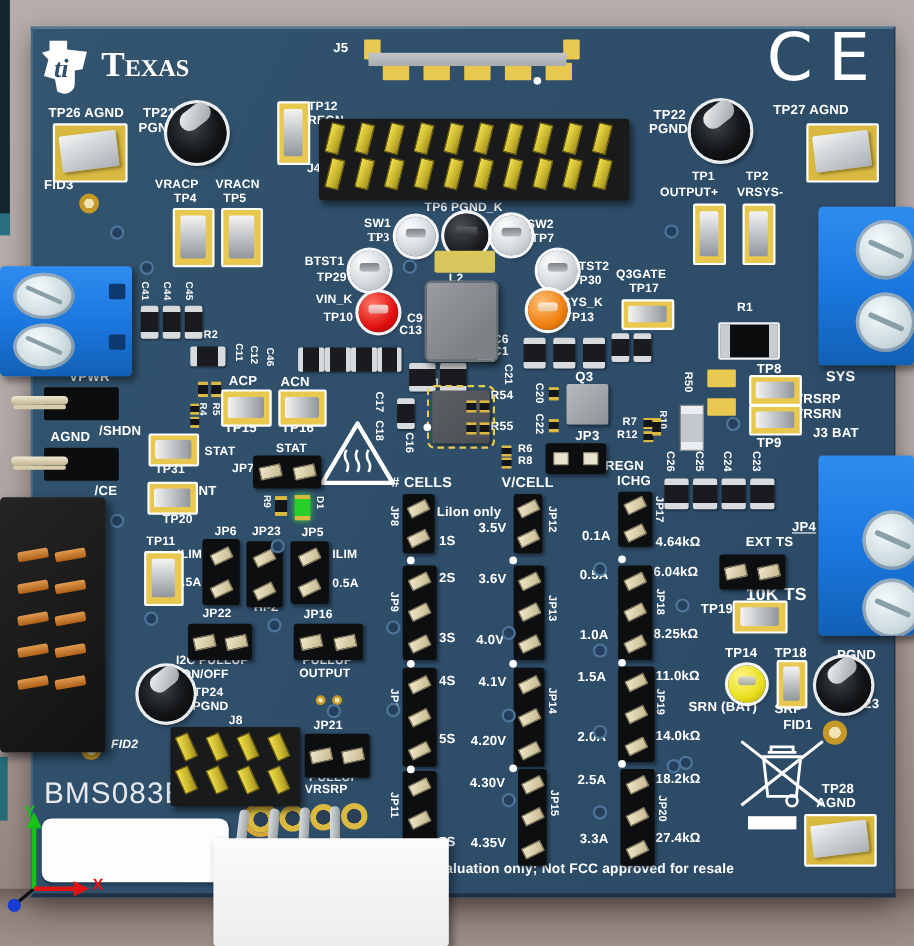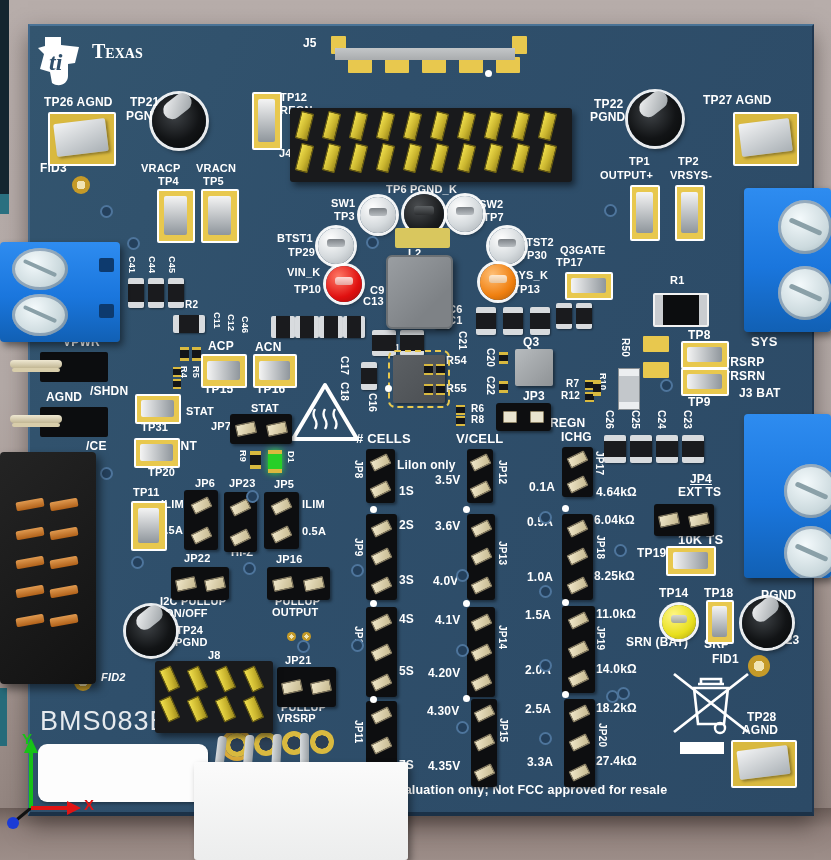--- a/index.html
+++ b/index.html
@@ -127,23 +127,24 @@
   <div class="edge-teal"></div>
   <div class="edge-teal2"></div>
 
   <div class="board"></div>
 
   <div class="silk" style="left:35px;top:36px;width:230px;height:56px;">
     <svg width="50" height="54" viewBox="0 0 50 54" style="position:absolute;left:0;top:0;">
       <path d="M10 1 L26 1 L26 9 L44 11 L40 27 L33 28 L33 40 C33 48 24 52 17 47 L15 36 L5 33 L9 18 L3 12 L10 10 Z" fill="#ffffff"></path>
       <text x="14" y="34" font-family="Liberation Serif,serif" font-style="italic" font-weight="bold" font-size="24" fill="#2f4f6b">ti</text>
     </svg>
-    <span class="ti-word" style="position:absolute;left:57px;top:4px;font-size:20px;">Texas</span>
+    <span class="ti-word" style="position:absolute;left:57px;top:4px;font-size:32px;">Texas</span>
   </div>
 
+  <div class="silk ce" style="left:697px;top:18px;">CE</div>
 
   <svg class="silk" style="left:289px;top:381px;" width="72" height="62" viewBox="0 0 72 62">
     <path d="M36 4 L68 58 L4 58 Z" fill="none" stroke="#ffffff" stroke-width="4" stroke-linejoin="round"></path>
     <path d="M26 48 q3 -5 0 -10 q-3 -5 0 -10 M36 48 q3 -5 0 -10 q-3 -5 0 -10 M46 48 q3 -5 0 -10 q-3 -5 0 -10" fill="none" stroke="#ffffff" stroke-width="2.4"></path>
   </svg>
 
   <svg class="silk" style="left:668px;top:672px;" width="86" height="64" viewBox="0 0 86 64">
     <path d="M30 12 h26 M33 12 v-5 h20 v5 M26 16 h34 l-4 36 h-26 Z" fill="none" stroke="#ffffff" stroke-width="2.6"></path>
     <circle cx="52" cy="56" r="5" fill="none" stroke="#ffffff" stroke-width="2.4"></circle>
     <path d="M6 2 L80 60 M80 2 L6 60" stroke="#ffffff" stroke-width="2.8"></path>
@@ -257,34 +258,34 @@
     <div class="lbl" style="left: 280px; top: 105px;">REGN</div>
     <div class="lbl" style="left: 279px; top: 148px;">J4</div>
     <div class="lbl" style="left: 594px; top: 98px; font-size: 12px;">TP22</div>
     <div class="lbl" style="left: 590px; top: 111px; font-size: 12px;">PGND</div>
     <div class="lbl" style="left: 703px; top: 94px; font-size: 12px;">TP27 AGND</div>
     <div class="lbl" style="left: 629px; top: 156px;">TP1</div>
     <div class="lbl" style="left: 678px; top: 156px;">TP2</div>
     <div class="lbl" style="left: 600px; top: 170px;">OUTPUT+</div>
     <div class="lbl" style="left: 670px; top: 170px;">VRSYS-</div>
     <div class="lbl" style="left: 331px; top: 198px;">SW1</div>
-    <div class="lbl" style="left: 334px; top: 211px;">TP3</div>
+    <div class="lbl" style="left: 334px; top: 211px; font-family: Liberation Serif, serif;">TP3</div>
     <div class="lbl" style="left: 386px; top: 184px;">TP6 PGND_K</div>
     <div class="lbl" style="left: 479px; top: 199px;">SW2</div>
     <div class="lbl" style="left: 483px; top: 212px;">TP7</div>
     <div class="lbl" style="left: 277px; top: 233px;">BTST1</div>
     <div class="lbl" style="left: 288px; top: 247px;">TP29</div>
     <div class="lbl" style="left: 518px; top: 237px;">BTST2</div>
     <div class="lbl" style="left: 520px; top: 250px;">TP30</div>
     <div class="lbl" style="left: 287px; top: 267px;">VIN_K</div>
     <div class="lbl" style="left: 294px; top: 284px;">TP10</div>
     <div class="lbl" style="left: 511px; top: 270px;">SYS_K</div>
     <div class="lbl" style="left: 513px; top: 284px;">TP13</div>
     <div class="lbl" style="left: 560px; top: 245px;">Q3GATE</div>
-    <div class="lbl" style="left: 556px; top: 257px;">TP17</div>
+    <div class="lbl" style="left: 572px; top: 257px;">TP17</div>
     <div class="lbl" style="left: 408px; top: 248px;">L2</div>
     <div class="lbl" style="left: 670px; top: 275px;">R1</div>
     <div class="lbl" style="left: 63px; top: 336px; font-size: 12px;">VPWR</div>
     <div class="lbl" style="left: 46px; top: 391px; font-size: 12px;">AGND</div>
     <div class="lbl" style="left: 90px; top: 385px; font-size: 12px;">/SHDN</div>
     <div class="lbl" style="left: 86px; top: 440px; font-size: 12px;">/CE</div>
     <div class="lbl" style="left: 141px; top: 422px;">TP31</div>
     <div class="lbl" style="left: 177px; top: 440px; font-size: 12px;">INT</div>
     <div class="lbl" style="left: 148px; top: 467px;">TP20</div>
     <div class="lbl" style="left: 133px; top: 487px;">TP11</div>
@@ -403,23 +404,23 @@
     <div class="lbl vert" style="left: 594px; top: 626px; font-size: 10px;">JP19</div>
     <div class="lbl" style="left: 525px; top: 609px; font-size: 12px;">1.5A</div>
     <div class="lbl" style="left: 596px; top: 608px; font-size: 12px;">11.0kΩ</div>
     <div class="lbl" style="left: 525px; top: 664px; font-size: 12px;">2.0A</div>
     <div class="lbl" style="left: 596px; top: 663px; font-size: 12px;">14.0kΩ</div>
     <div class="lbl vert" style="left: 596px; top: 723px; font-size: 10px;">JP20</div>
     <div class="lbl" style="left: 525px; top: 703px; font-size: 12px;">2.5A</div>
     <div class="lbl" style="left: 596px; top: 702px; font-size: 12px;">18.2kΩ</div>
     <div class="lbl" style="left: 527px; top: 756px; font-size: 12px;">3.3A</div>
     <div class="lbl" style="left: 596px; top: 755px; font-size: 12px;">27.4kΩ</div>
-    <div class="lbl" style="left: 690px; top: 473px; font-size: 12px; text-decoration: underline;">JP4</div>
+    <div class="lbl" style="left: 720px; top: 473px; font-size: 12px; text-decoration: underline;">JP4</div>
     <div class="lbl" style="left: 678px; top: 486px; font-size: 12px;">EXT TS</div>
-    <div class="lbl" style="left: 678px; top: 533px; font-size: 13px;">10K TS</div>
+    <div class="lbl" style="left: 678px; top: 533px; font-size: 16px;">10K TS</div>
     <div class="lbl" style="left: 637px; top: 547px; font-size: 12px;">TP19</div>
     <div class="lbl" style="left: 659px; top: 587px; font-size: 12px;">TP14</div>
     <div class="lbl" style="left: 704px; top: 587px; font-size: 12px;">TP18</div>
     <div class="lbl" style="left: 626px; top: 636px; font-size: 12px;">SRN (BAT)</div>
     <div class="lbl" style="left: 704px; top: 638px; font-size: 12px;">SRP</div>
     <div class="lbl" style="left: 712px; top: 653px; font-size: 12px;">FID1</div>
     <div class="lbl" style="left: 761px; top: 589px; font-size: 12px;">PGND</div>
     <div class="lbl" style="left: 770px; top: 634px; font-size: 12px;">TP23</div>
     <div class="lbl" style="left: 747px; top: 711px; font-size: 12px;">TP28</div>
     <div class="lbl" style="left: 742px; top: 724px; font-size: 12px;">AGND</div>

